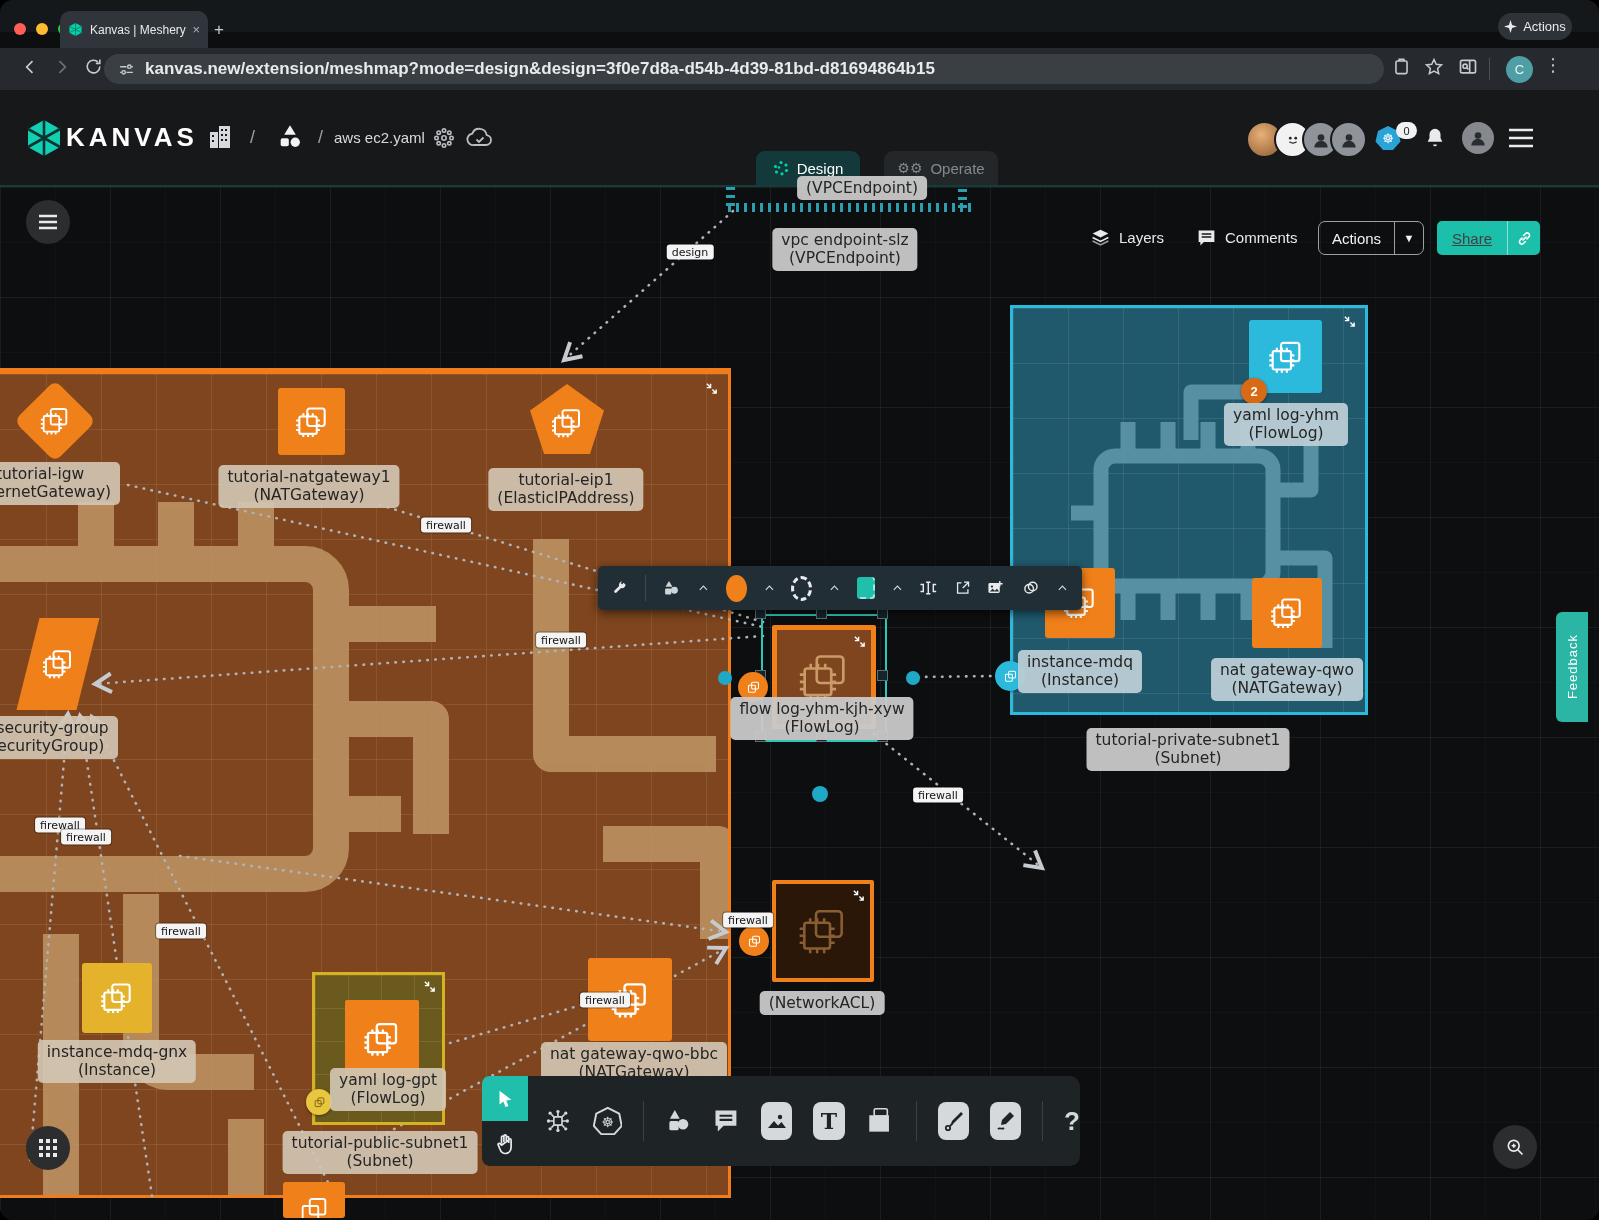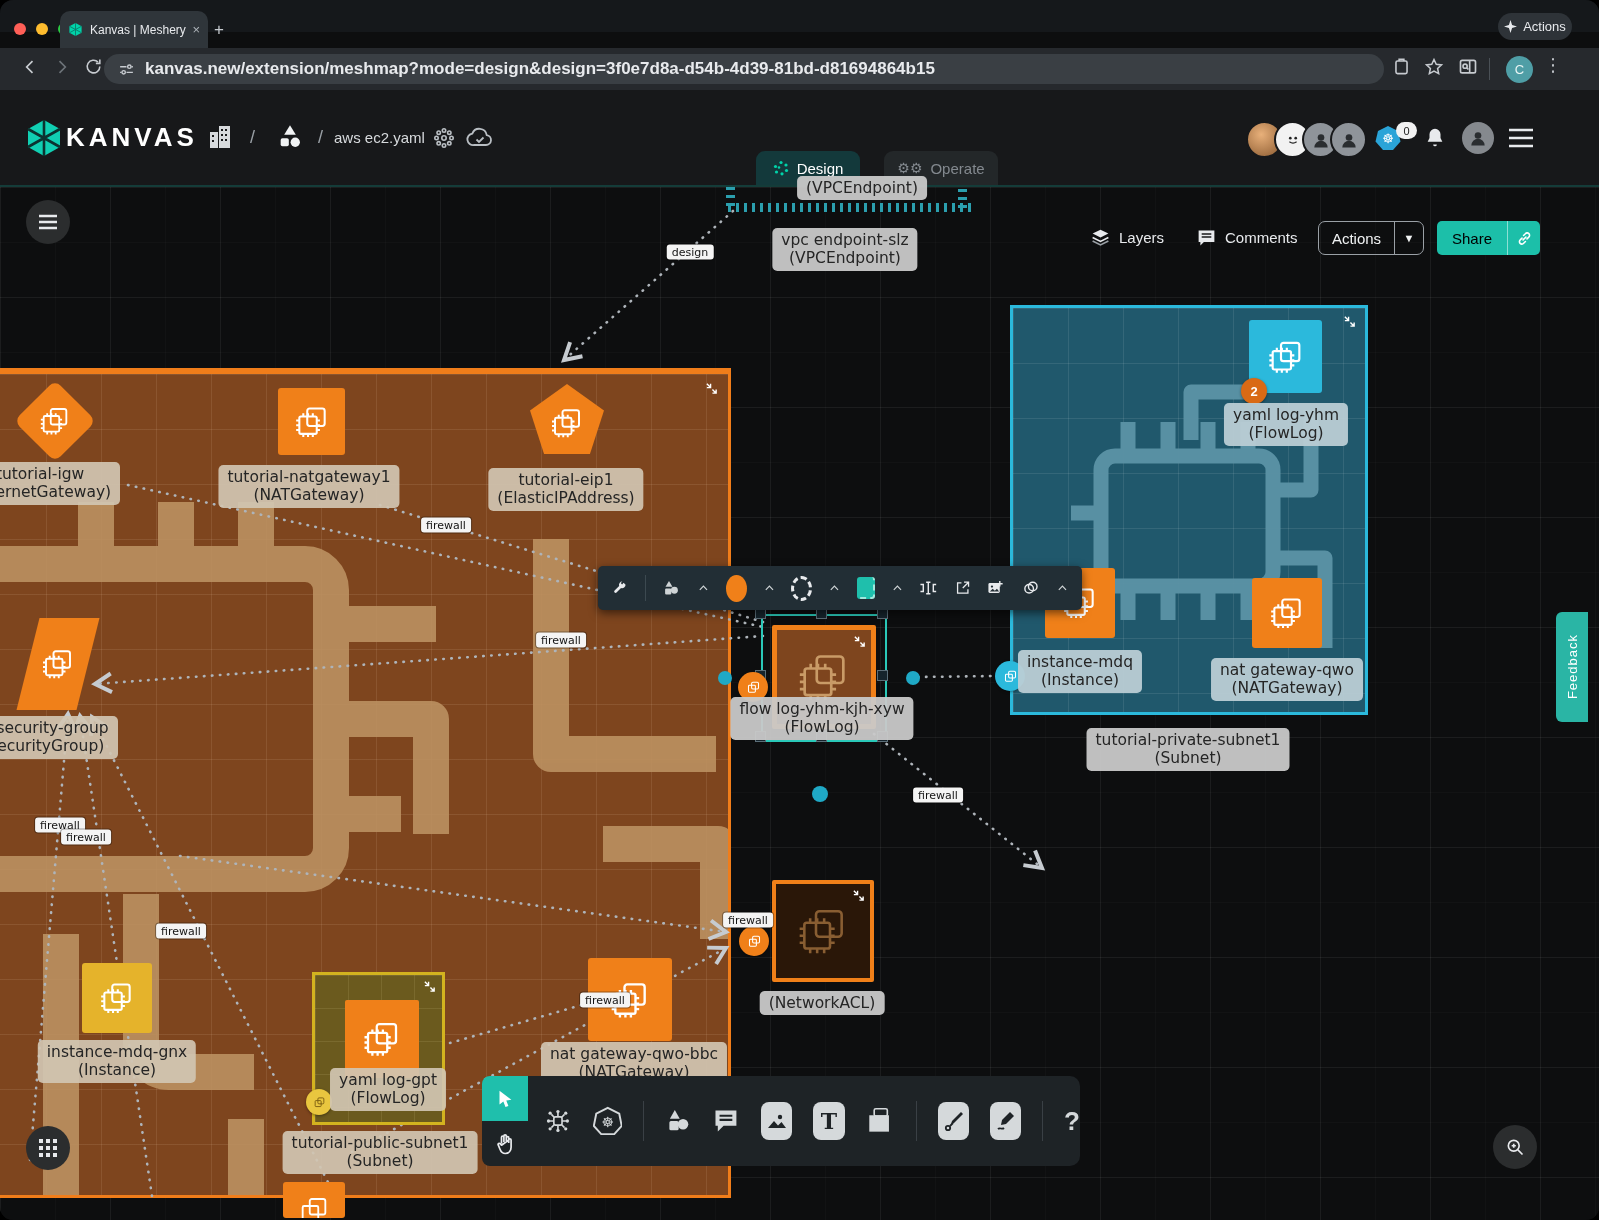--- a/index.html
+++ b/index.html
@@ -29,21 +29,21 @@
   .ava{width:33px;height:33px;border-radius:50%;border:2px solid #17181a;margin-left:-9px;display:flex;align-items:center;justify-content:center;}
   .badge0{position:absolute;left:1396px;top:122px;min-width:17px;height:17px;border-radius:9px;background:#f2f2f2;color:#222;font-size:11px;display:flex;align-items:center;justify-content:center;padding:0 2px;}
   
   .modetab{position:absolute;top:151px;height:34px;display:flex;align-items:center;justify-content:center;gap:8px;font-size:15px;border-radius:9px 9px 0 0;box-sizing:border-box;}
   
   .canvas{position:absolute;left:0;top:185px;width:1599px;height:1035px;background:#0d0e0f;border-top:2px solid #143c39;
     background-image:linear-gradient(rgba(255,255,255,0.045) 1px,transparent 1px),linear-gradient(90deg,rgba(255,255,255,0.045) 1px,transparent 1px),linear-gradient(rgba(255,255,255,0.02) 1px,transparent 1px),linear-gradient(90deg,rgba(255,255,255,0.02) 1px,transparent 1px);
     background-size:110px 110px,110px 110px,55px 55px,55px 55px;}
   .ctlbtn{position:absolute;display:flex;align-items:center;gap:8px;color:#e8eaed;font-size:15px;}
   .actions-btn{position:absolute;left:1318px;top:221px;width:106px;height:34px;border:1px solid #9aa0a6;border-radius:7px;display:flex;align-items:center;color:#f1f3f4;font-size:15px;box-sizing:border-box;}
-  .share-btn{position:absolute;left:1437px;top:221px;width:103px;height:34px;background:#1cbfa9;border-radius:5px;display:flex;align-items:center;color:#000000;font-size:15px;}
+  .share-btn{position:absolute;left:1437px;top:221px;width:103px;height:34px;background:#1cbfa9;border-radius:5px;display:flex;align-items:center;color:#404040;font-size:15px;text-decoration:underline;}
   .circbtn{position:absolute;width:44px;height:44px;border-radius:50%;background:#2b2d2e;display:flex;align-items:center;justify-content:center;}
   .feedback{position:absolute;left:1556px;top:612px;width:32px;height:110px;background:#2ab5a5;border-radius:6px 0 0 6px;display:flex;align-items:center;justify-content:center;}
   .feedback span{writing-mode:vertical-rl;transform:rotate(180deg);color:#fff;font-size:13px;letter-spacing:1px;}
   
   .container-box{position:absolute;box-sizing:border-box;}
   #orange-subnet{left:-12px;top:368px;width:743px;height:830px;background:#7e451e;border:3px solid #f07d1a;border-top-width:6px;
     background-image:linear-gradient(rgba(255,228,200,0.10) 1px,transparent 1px),linear-gradient(90deg,rgba(255,228,200,0.10) 1px,transparent 1px);background-size:55px 55px;overflow:hidden;}
   #teal-subnet{left:1010px;top:305px;width:358px;height:410px;background:#20586c;border:3px solid #2bb9dc;
     background-image:linear-gradient(rgba(255,255,255,0.09) 1px,transparent 1px),linear-gradient(90deg,rgba(255,255,255,0.09) 1px,transparent 1px);background-size:55px 55px;overflow:hidden;}
   #gpt-box{left:312px;top:972px;width:133px;height:153px;background:#6b5a1e;border:3px solid #d3b31f;

